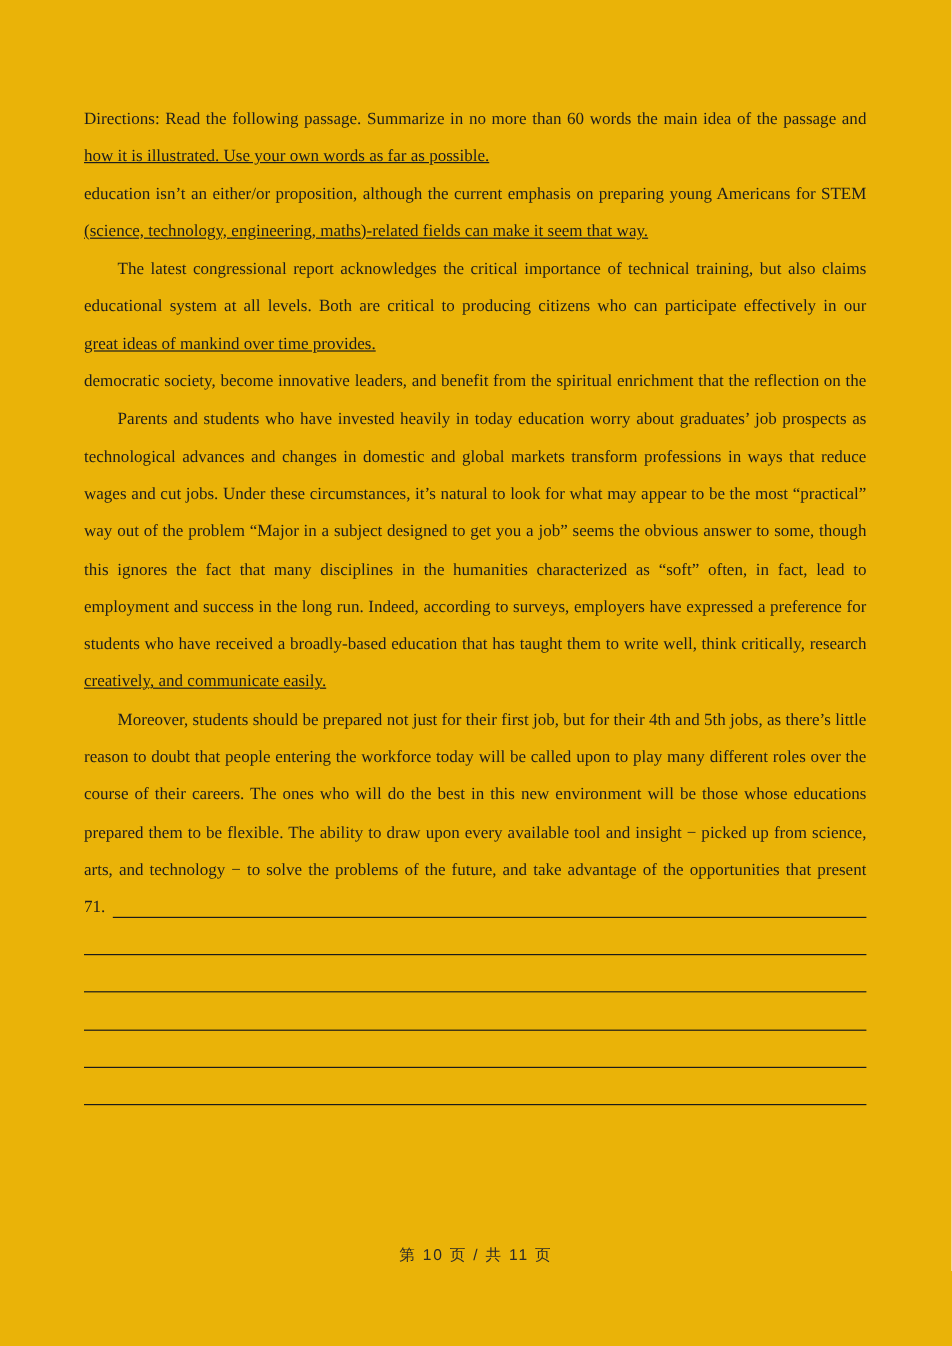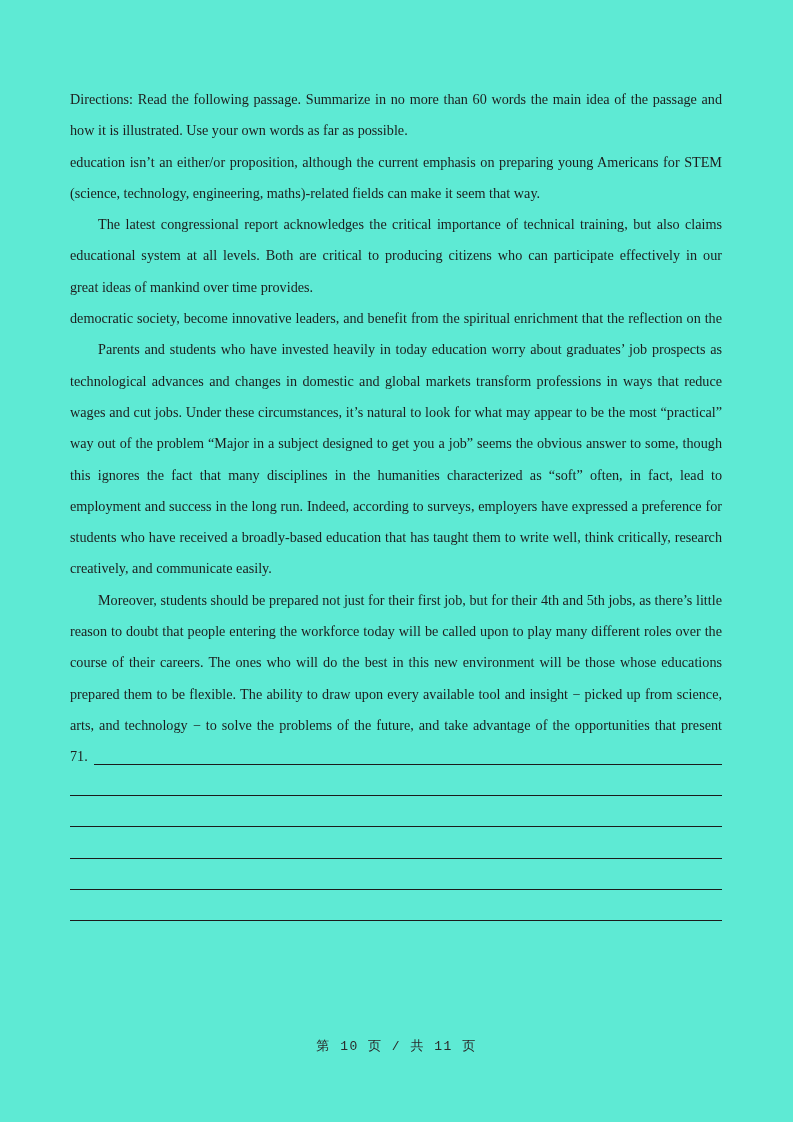--- a/index.html
+++ b/index.html
@@ -1,40 +1,40 @@
 <!DOCTYPE html>
 <html><head>
 <meta charset="utf-8">
 <style>
   html, body { margin: 0; padding: 0; background: #ffffff; }
   .page {
     position: relative;
     width: 793px;
     height: 1122px;
-    background: #5eead4;
+    background: #eab308;
     font-family: "Liberation Serif", "DejaVu Serif", serif;
     color: #1d1d1d;
     overflow: hidden;
   }
   .content {
     position: absolute;
     left: 70px;
     top: 84px;
     width: 652px;
   }
   .line {
     height: 31.3px;
     line-height: 31.3px;
     font-size: 14.2px;
     text-align: justify;
     text-align-last: justify;
     overflow: hidden;
     white-space: normal;
   }
-  .line.last { text-align-last: left; }
+  .line.last { text-align-last: left; text-decoration: underline; }
   .line.indent { text-indent: 28px; }
   .ans-row { position: relative; height: 31.3px; }
   .ans-row .qnum {
     position: absolute;
     left: 0; top: 0;
     font-size: 14.2px;
     line-height: 31.3px;
   }
   .rule {
     position: absolute;
@@ -42,21 +42,21 @@
     left: 0; right: 0;
     height: 0;
     border-top: 1.6px solid #1b1b1b;
   }
   .rule.after-num { left: 24px; }
   .footer {
     position: absolute;
     left: 0; right: 0;
     top: 1037px;
     text-align: center;
-    font-family: Liberation Mono, monospace;
+    font-family: Liberation Sans, sans-serif;
     font-size: 13px;
     letter-spacing: 1.5px;
     color: #2a2a2a;
   }
 </style>
 </head>
 <body>
 
 <div class="page">
   <div class="content" id="content">

